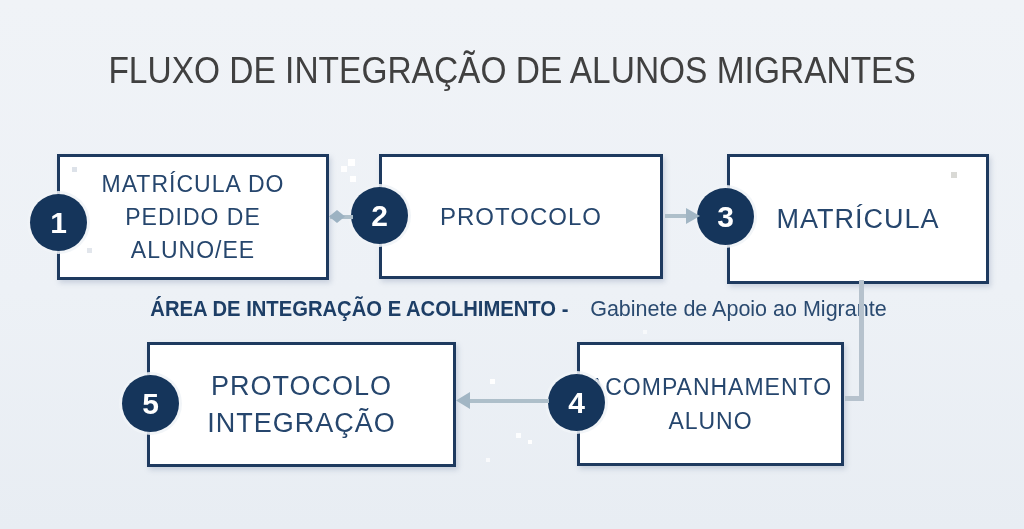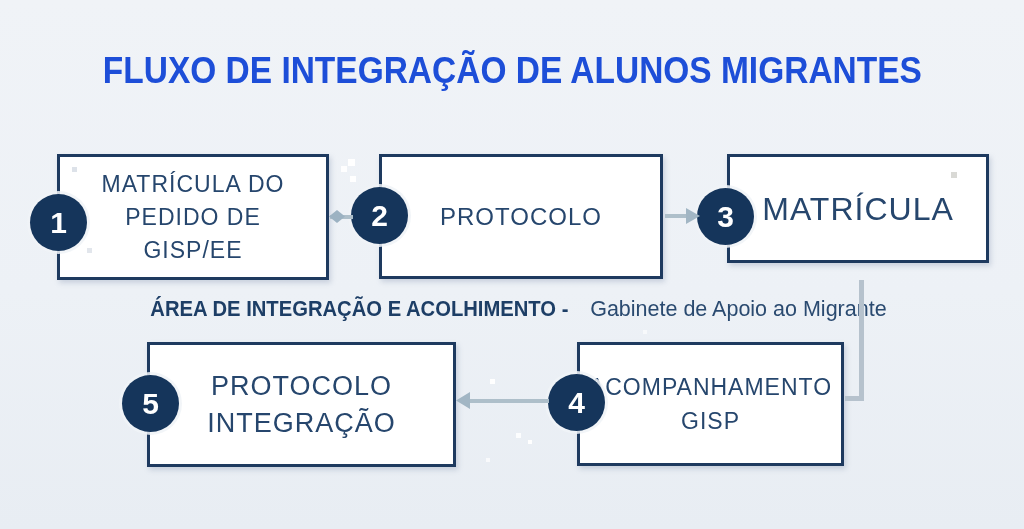--- a/index.html
+++ b/index.html
@@ -7,43 +7,43 @@
     width:1024px;height:529px;
     font-family:"Liberation Sans", sans-serif;
     background:linear-gradient(180deg,#f0f3f7 0%, #edf1f6 55%, #e8edf3 100%);
     position:relative;overflow:hidden;
   }
   .stage{position:absolute;inset:0;}
 
   .title{
     position:absolute;top:50px;left:0;right:0;
     text-align:center;
-    color:#1d4ed8;
-    font-size:36px;font-weight:bold;
+    color:#404040;
+    font-size:36px;font-weight:normal;
     letter-spacing:0px;
     white-space:nowrap;
   }
   .title .squeeze{display:inline-block;transform:scaleX(0.93);transform-origin:center;}
 
   .box{
     position:absolute;
     background:#ffffff;
     border:3px solid #1e3a5f;
     box-sizing:border-box;
     box-shadow:2px 3px 5px rgba(110,130,160,0.28);
     display:flex;flex-direction:column;align-items:center;justify-content:center;
     text-align:center;
     color:#26466d;
     letter-spacing:1px;
   }
   .box .line{display:block;}
 
   .box1{left:57px;top:154px;width:272px;height:126px;font-size:23px;line-height:33px;}
   .box2{left:379px;top:154px;width:284px;height:125px;font-size:24px;line-height:35px;}
-  .box3{left:727px;top:154px;width:262px;height:109px;font-size:32px;line-height:34px;}
+  .box3{left:727px;top:154px;width:262px;height:130px;font-size:27px;line-height:34px;}
   .box4{left:577px;top:342px;width:267px;height:124px;font-size:23px;line-height:34px;}
   .box5{left:147px;top:342px;width:309px;height:125px;font-size:27px;line-height:37px;}
 
   .badge{
     position:absolute;
     width:57px;height:57px;border-radius:50%;
     background:#15355b;
     box-shadow:0 0 0 3px rgba(240,243,247,0.85);
     color:#ffffff;font-size:30px;font-weight:bold;
     display:flex;align-items:center;justify-content:center;
@@ -86,34 +86,34 @@
 
 <div class="stage">
 
   <div class="title">
     <span class="squeeze">FLUXO DE INTEGRAÇÃO DE ALUNOS MIGRANTES</span>
   </div>
 
   <div class="box box1">
     <span class="line">MATRÍCULA DO</span>
     <span class="line">PEDIDO DE</span>
-    <span class="line">GISP/EE</span>
+    <span class="line">ALUNO/EE</span>
   </div>
 
   <div class="box box2">
     <span class="line">PROTOCOLO</span>
   </div>
 
   <div class="box box3">
     <span class="line">MATRÍCULA</span>
   </div>
 
   <div class="box box4">
     <span class="line">ACOMPANHAMENTO</span>
-    <span class="line">GISP</span>
+    <span class="line">ALUNO</span>
   </div>
 
   <div class="box box5">
     <span class="line">PROTOCOLO</span>
     <span class="line">INTEGRAÇÃO</span>
   </div>
 
   <div class="badge badge1">
     <span>1</span>
   </div>

